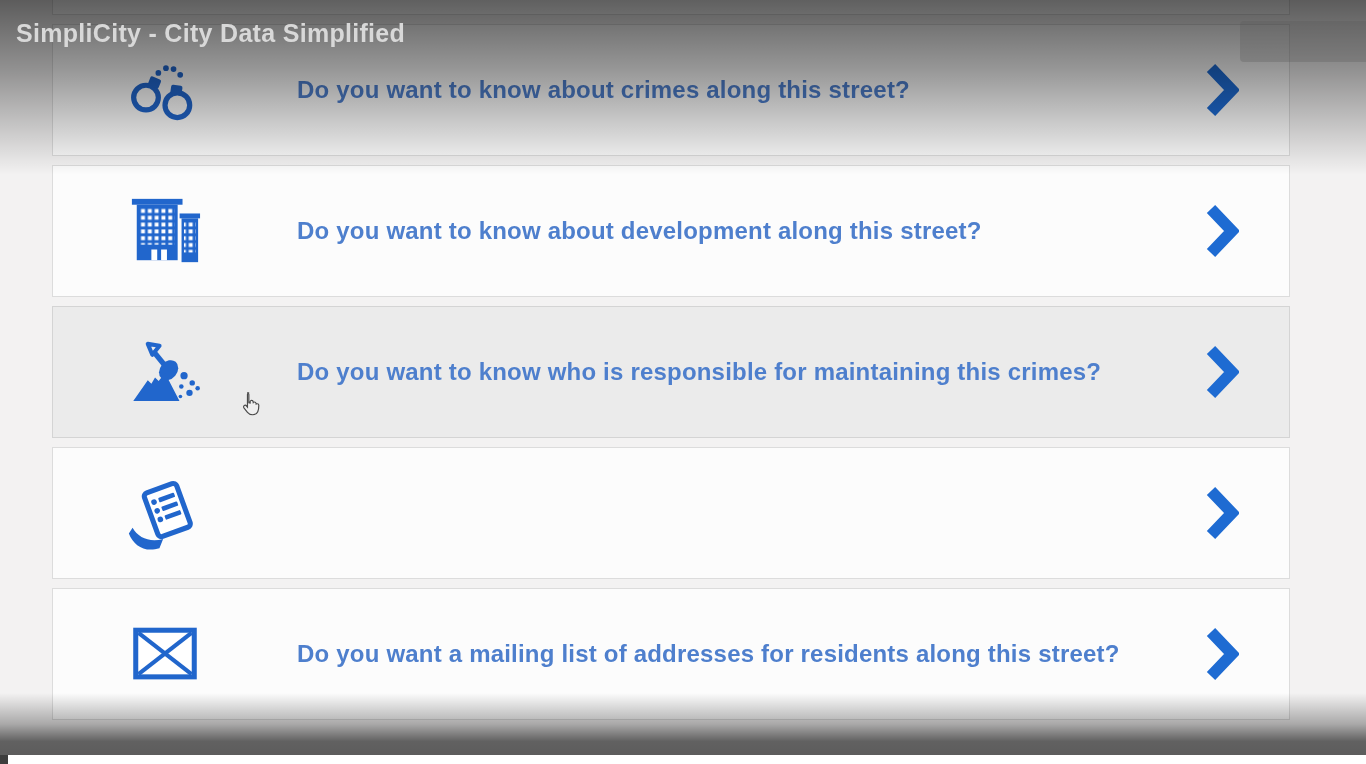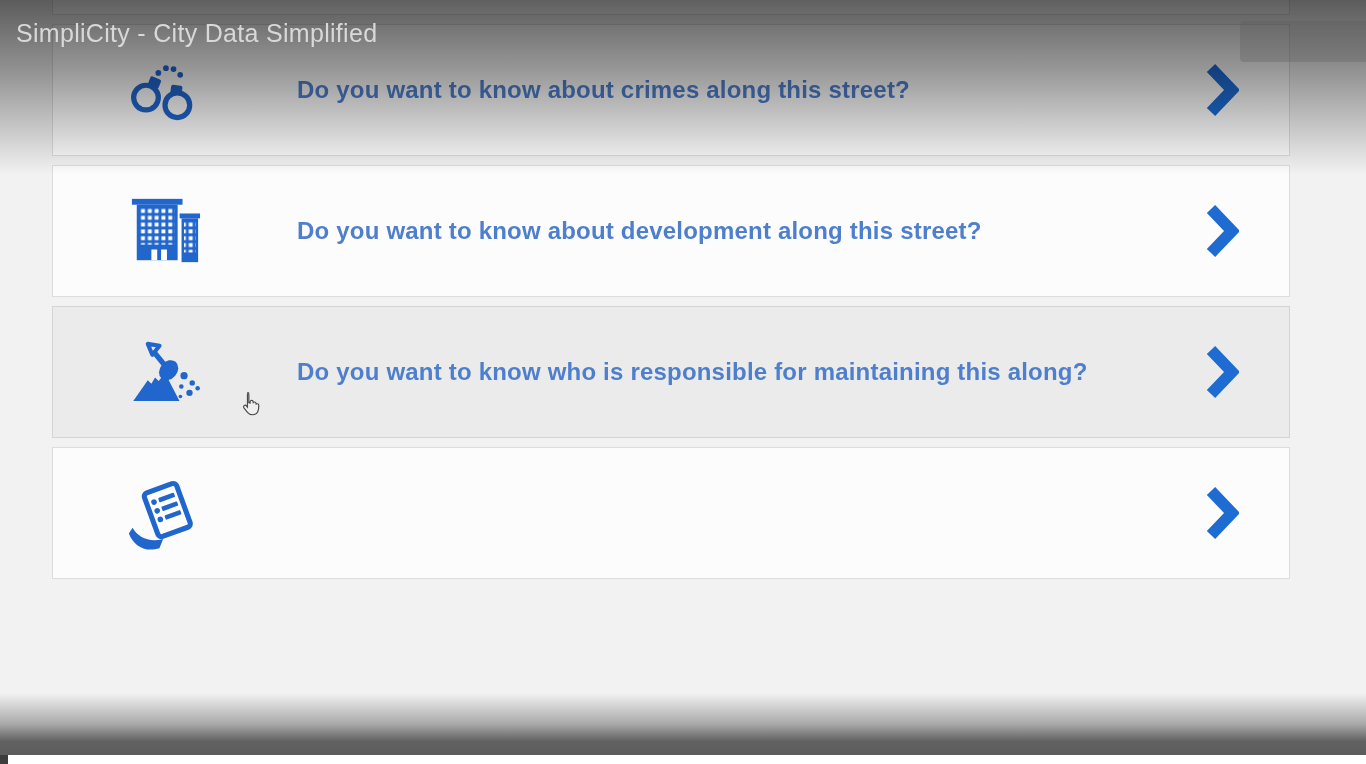--- a/index.html
+++ b/index.html
@@ -35,21 +35,21 @@
   .ic-fill{fill:var(--accent-blue,#2166cc);}
   .ic-stroke{stroke:var(--accent-blue,#2166cc);fill:none;}
   .ic-stroke-fill{stroke:var(--accent-blue,#2166cc);fill:#fff;}
   .ic-white{fill:#fff;}
   .chev-stroke{stroke:var(--chevron-blue,#1e6bd2);fill:none;}
   .top-overlay{
     position:absolute;left:0;top:0;width:100%;height:175px;pointer-events:none;
     background:linear-gradient(to bottom,rgba(0,0,0,.62) 0%,rgba(0,0,0,.40) 40%,rgba(0,0,0,0) 100%);
   }
   .video-title{
-    position:absolute;left:16px;top:19px;font-size:25px;font-weight:400;
+    position:absolute;left:16px;top:19px;font-size:25px;font-weight:700;
     color:var(--title-gray);letter-spacing:.3px;
   }
   .top-right-pill{
     position:absolute;left:1240px;top:21px;width:150px;height:41px;
     background:rgba(90,90,90,.30);border-radius:4px;
   }
   .bottom-overlay{
     position:absolute;left:0;bottom:9px;width:100%;height:62px;pointer-events:none;
     background:linear-gradient(to bottom,rgba(0,0,0,0) 0%,rgba(0,0,0,.30) 50%,rgba(0,0,0,.60) 78%,rgba(0,0,0,.62) 100%);
   }
@@ -122,21 +122,21 @@
           <ellipse class="ic-fill" cx="47" cy="38" rx="9.5" ry="12" transform="rotate(40 47 38)"></ellipse>
           <path class="ic-fill" d="M8 72 L24 49 l4 4 4-7 4 4 7-9 16 31 Z"></path>
           <circle class="ic-fill" cx="64" cy="44" r="4"></circle>
           <circle class="ic-fill" cx="73" cy="52" r="3"></circle>
           <circle class="ic-fill" cx="61" cy="56" r="2.5"></circle>
           <circle class="ic-fill" cx="70" cy="63" r="3.5"></circle>
           <circle class="ic-fill" cx="79" cy="58" r="2.5"></circle>
           <circle class="ic-fill" cx="60" cy="67" r="2"></circle>
         </svg>
       </span>
-      <span class="question">Do you want to know who is responsible for maintaining this along?</span>
+      <span class="question">Do you want to know who is responsible for maintaining this crimes?</span>
       <span class="chevron">
         <svg width="36" height="54" viewBox="0 0 36 54">
           <polyline class="chev-stroke" points="8,5 29,27 8,49" stroke-width="11.5" stroke-linejoin="miter"></polyline>
         </svg>
       </span>
     </div>
 
     <div class="card">
       <span class="icon-box">
         <svg width="78" height="76" viewBox="0 0 84 82">
@@ -152,20 +152,35 @@
           <path class="ic-fill" d="M7 57 C13 68 26 73 40 69 L36 79 C20 84 8 76 3 63 Z"></path>
         </svg>
       </span>
       <span class="chevron">
         <svg width="36" height="54" viewBox="0 0 36 54">
           <polyline class="chev-stroke" points="8,5 29,27 8,49" stroke-width="11.5" stroke-linejoin="miter"></polyline>
         </svg>
       </span>
     </div>
 
+    <div class="card">
+      <span class="icon-box">
+        <svg width="74" height="64" viewBox="0 0 80 70">
+          <rect class="ic-stroke-fill" x="8" y="9" width="64" height="51" stroke-width="5.5"></rect>
+          <line class="ic-stroke" x1="11" y1="12" x2="69" y2="57" stroke-width="4.5"></line>
+          <line class="ic-stroke" x1="69" y1="12" x2="11" y2="57" stroke-width="4.5"></line>
+        </svg>
+      </span>
+      <span class="question">Do you want a mailing list of addresses for residents along this street?</span>
+      <span class="chevron">
+        <svg width="36" height="54" viewBox="0 0 36 54">
+          <polyline class="chev-stroke" points="8,5 29,27 8,49" stroke-width="11.5" stroke-linejoin="miter"></polyline>
+        </svg>
+      </span>
+    </div>
 
   </div>
 
   <div class="top-overlay"></div>
   <div class="video-title">SimpliCity - City Data Simplified</div>
   <div class="top-right-pill"></div>
 
   <svg class="cursor" viewBox="0 0 24 28">
     <path d="M8.3 2.6c1 0 1.7.8 1.7 1.7v7.6l1.2.2v-1.2c0-.8.9-1.4 1.7-1.2.5.1.9.5 1 1l.2 1c.2-.3.6-.5 1-.5.8 0 1.5.5 1.6 1.2l.1.7c.3-.2.6-.3 1-.3.9 0 1.5.7 1.5 1.5 0 2.4-.3 4.3-1 5.9-.8 1.8-2.3 2.9-4.6 2.9-2.5 0-3.8-.8-5-2.3l-3.3-4.2c-.5-.7-.4-1.6.3-2.1.6-.5 1.5-.4 2 .2l1 1.2V4.3c0-1 .7-1.7 1.6-1.7z" fill="#efefef" stroke="#4a4a4a" stroke-width="1.1"></path>
   </svg>

